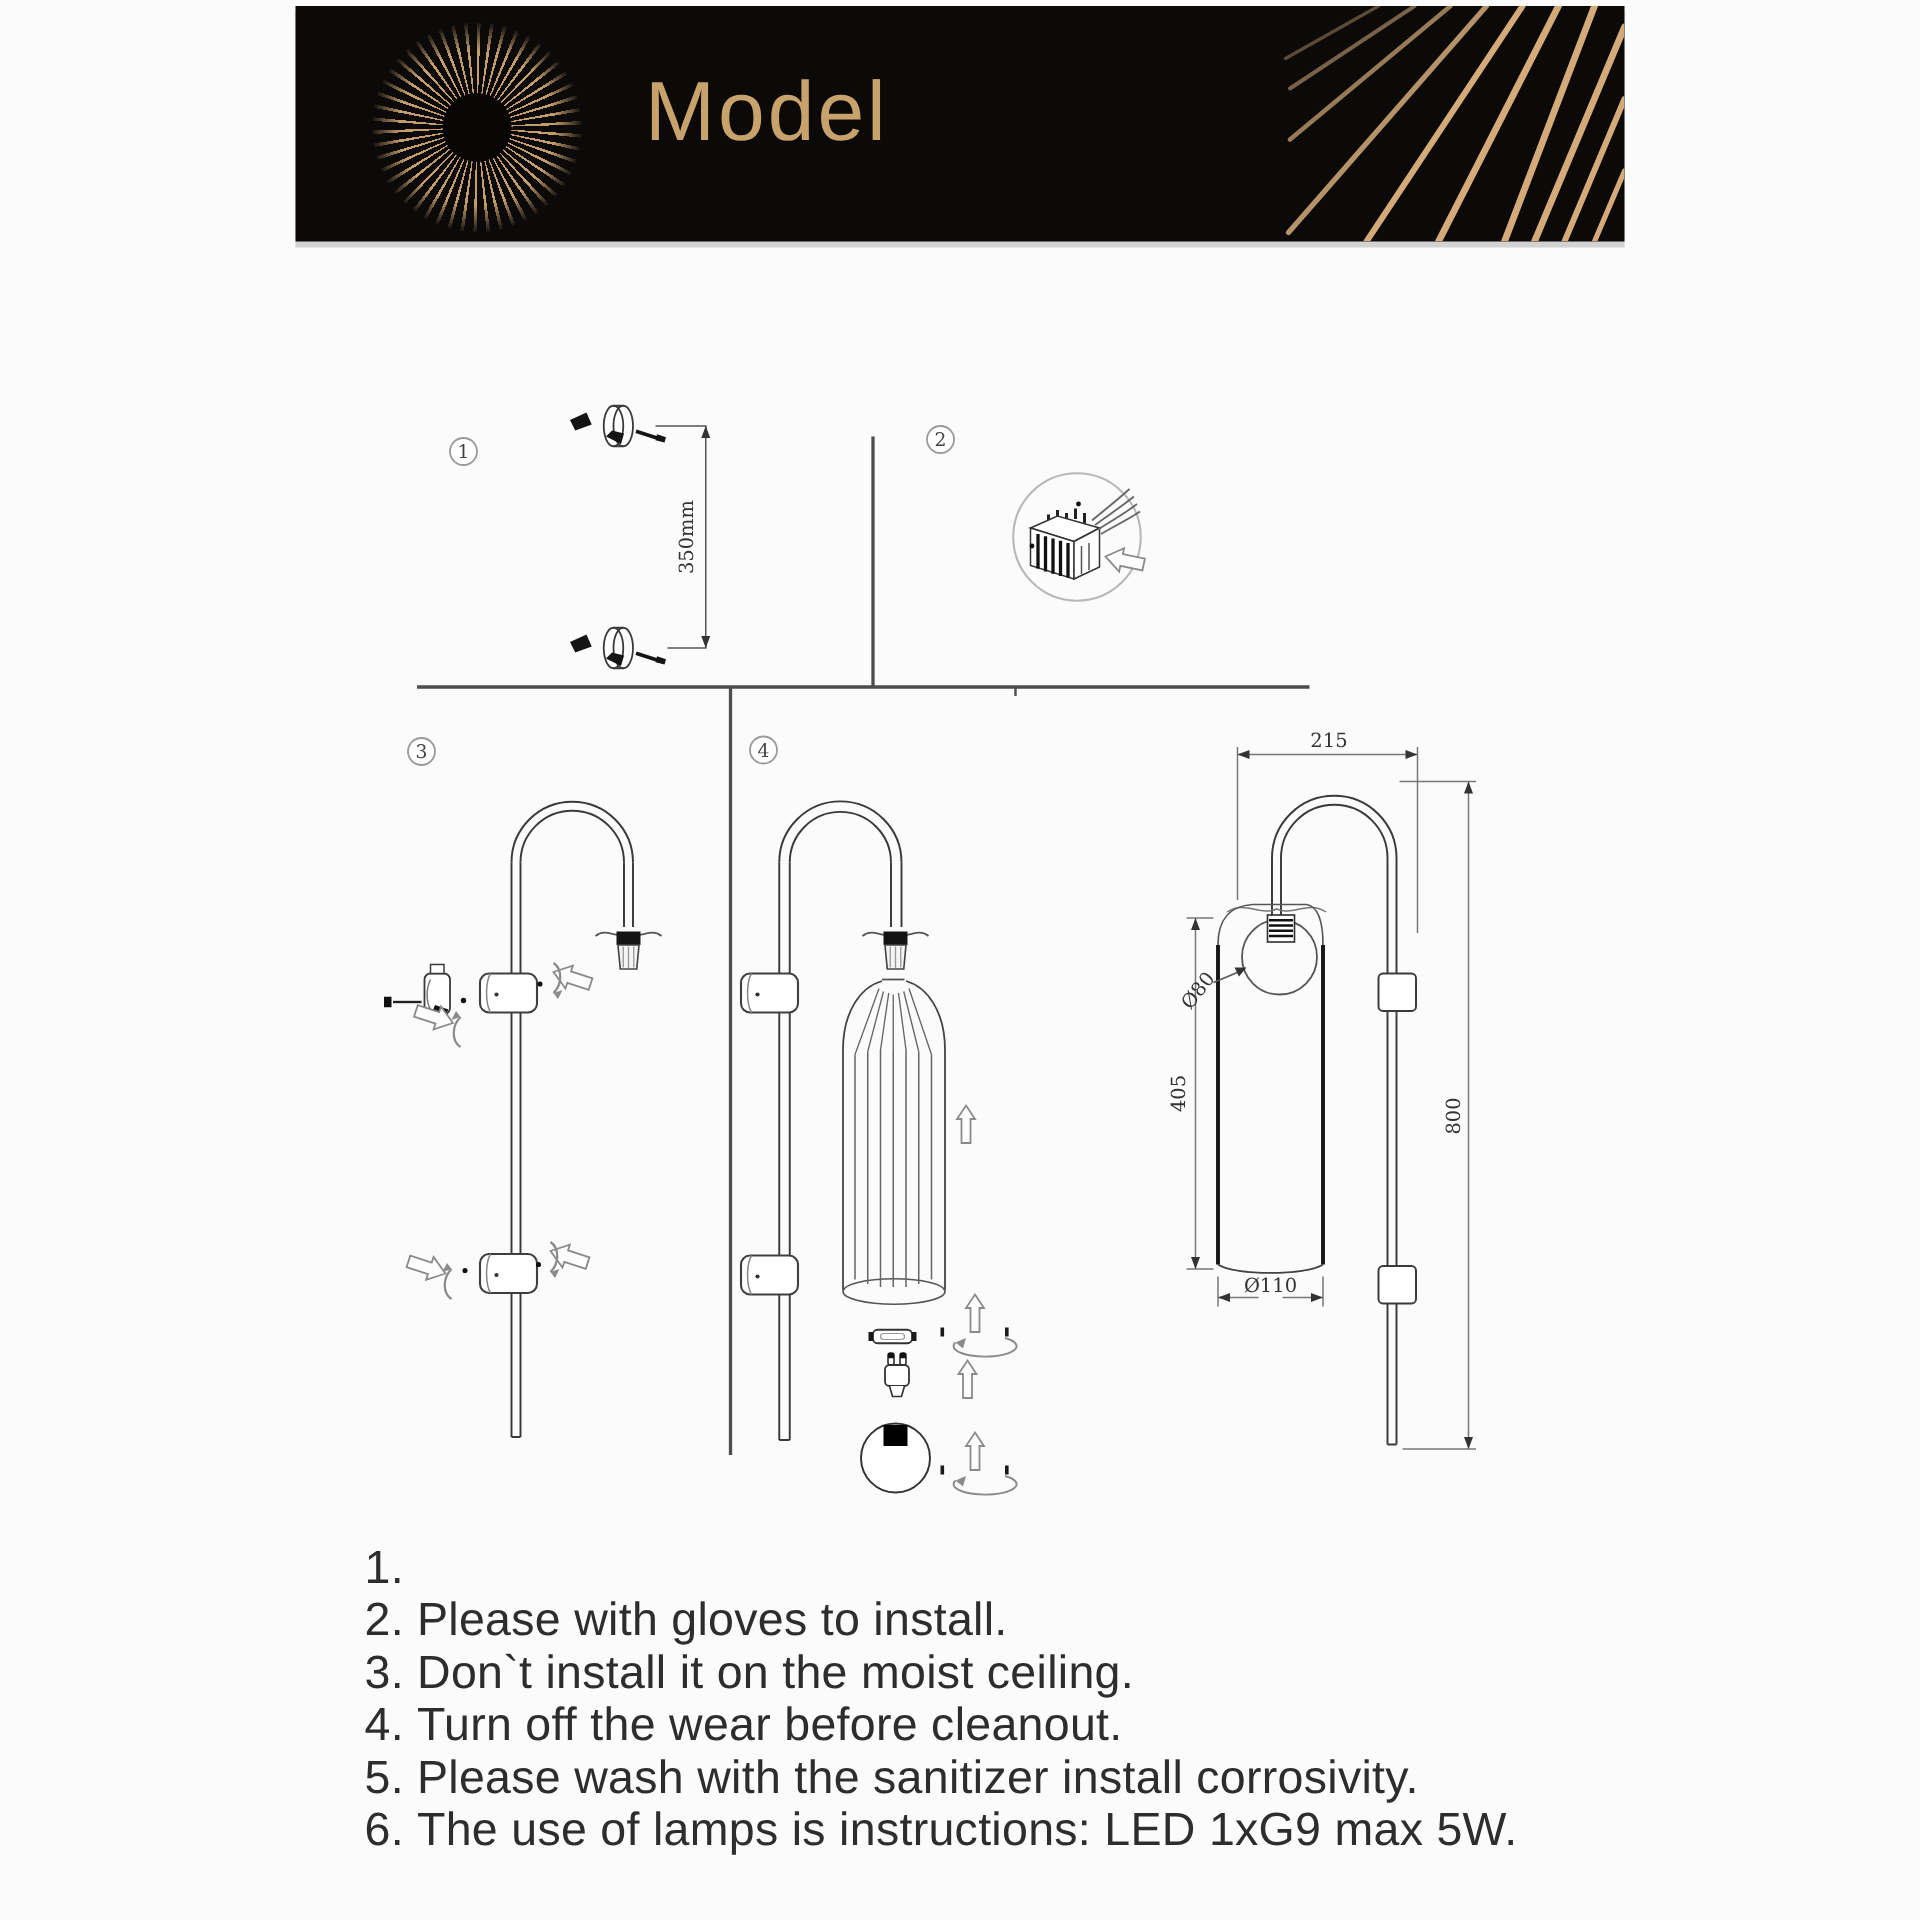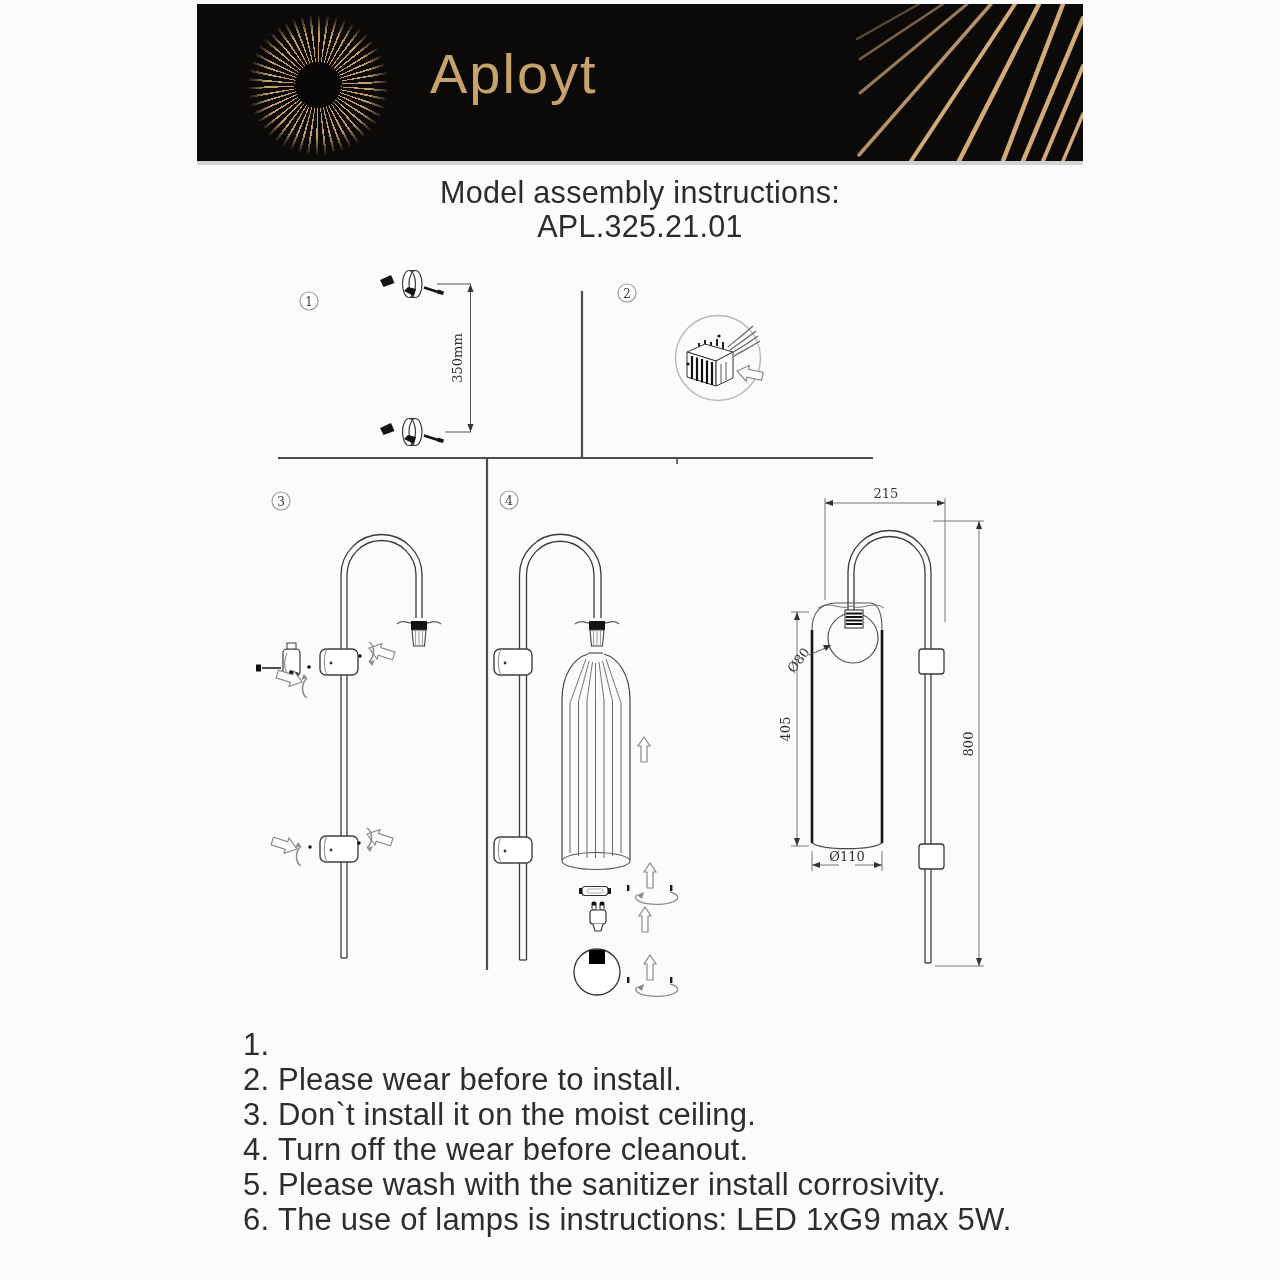--- a/index.html
+++ b/index.html
@@ -48,41 +48,37 @@
   .inst-num { width:35px; flex:0 0 35px; }
 </style>
 </head>
 <body>
 
 <div class="page">
 
   <header class="banner">
     <div class="sunburst"></div>
     <div class="sunburst-core"></div>
-    <div class="brand">Aployt</div>
+    <div class="brand">Model</div>
     <svg class="rays" width="886" height="157" viewBox="0 0 886 157">
       <g stroke="#d4aa78" stroke-linecap="round" fill="none">
         <line x1="866" y1="0" x2="806" y2="157" stroke-width="4.5"></line>
         <line x1="886" y1="14" x2="826" y2="157" stroke-width="4.5"></line>
         <line x1="886" y1="62" x2="846" y2="157" stroke-width="4"></line>
         <line x1="886" y1="110" x2="866" y2="157" stroke-width="3.5"></line>
         <line x1="842" y1="0" x2="762" y2="157" stroke-width="4.5"></line>
         <line x1="818" y1="0" x2="714" y2="157" stroke-width="4"></line>
         <line x1="794" y1="0" x2="662" y2="151" stroke-width="3.5" opacity="0.85"></line>
         <line x1="770" y1="0" x2="663" y2="89" stroke-width="3" opacity="0.7"></line>
         <line x1="746" y1="0" x2="663" y2="55" stroke-width="2.6" opacity="0.55"></line>
         <line x1="722" y1="0" x2="660" y2="35" stroke-width="2.2" opacity="0.4"></line>
       </g>
     </svg>
   </header>
 
-  <div class="title">
-    <div>Model assembly instructions:</div>
-    <div>APL.325.21.01</div>
-  </div>
 
   <svg class="diagram" width="1280" height="1280" viewBox="0 0 1280 1280">
     <defs>
       <g id="anchor">
         <polygon points="-31,-4 -20,-9 -16.5,-1 -27.5,3" fill="#141414"></polygon>
         <ellipse cx="-2" cy="0" rx="6.5" ry="13.5" fill="#fff" stroke="#3a3a3a" stroke-width="1.2"></ellipse>
         <ellipse cx="4.5" cy="0" rx="6.5" ry="13.5" fill="none" stroke="#3a3a3a" stroke-width="1.2"></ellipse>
         <path d="M-2,-13.5 L4.5,-13.5 M-2,13.5 L4.5,13.5" stroke="#3a3a3a" stroke-width="1.2"></path>
         <polygon points="-7,7 3,12 5,5 -3,3" fill="#141414"></polygon>
         <line x1="13" y1="3.5" x2="27" y2="8" stroke="#141414" stroke-width="2.4"></line>
@@ -317,21 +313,21 @@
       <text class="dimtxt" x="847" y="861" text-anchor="middle">Ø110</text>
     </g>
   </svg>
 
   <div class="instructions">
     <div class="inst-row">
       <span class="inst-num">1.</span>
     </div>
     <div class="inst-row">
       <span class="inst-num">2.</span>
-      <span class="inst-txt">Please wear before to install.</span>
+      <span class="inst-txt">Please with gloves to install.</span>
     </div>
     <div class="inst-row">
       <span class="inst-num">3.</span>
       <span class="inst-txt">Don`t install it on the moist ceiling.</span>
     </div>
     <div class="inst-row">
       <span class="inst-num">4.</span>
       <span class="inst-txt">Turn off the wear before cleanout.</span>
     </div>
     <div class="inst-row">

